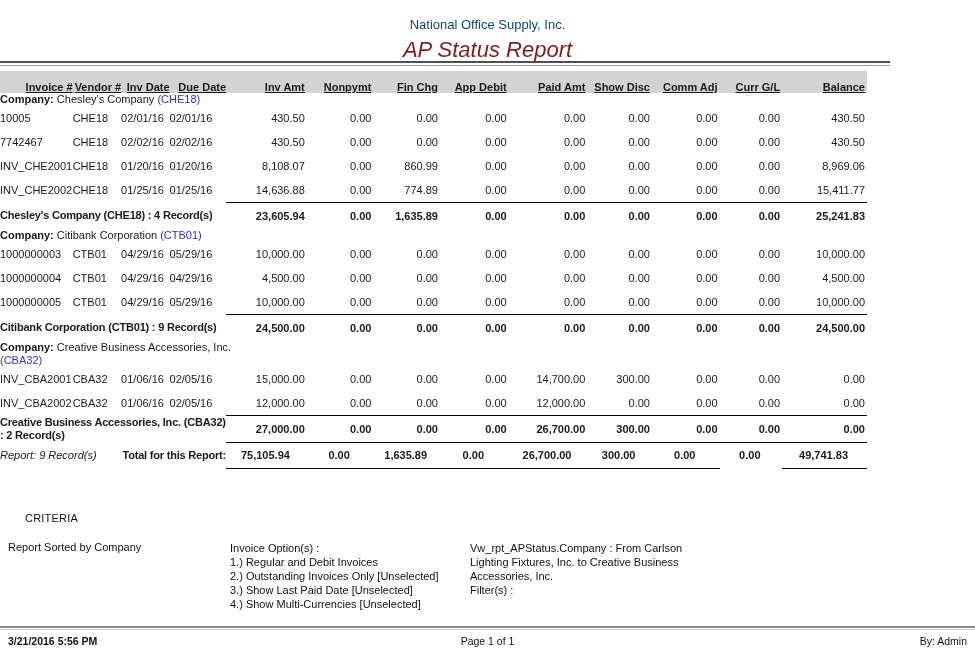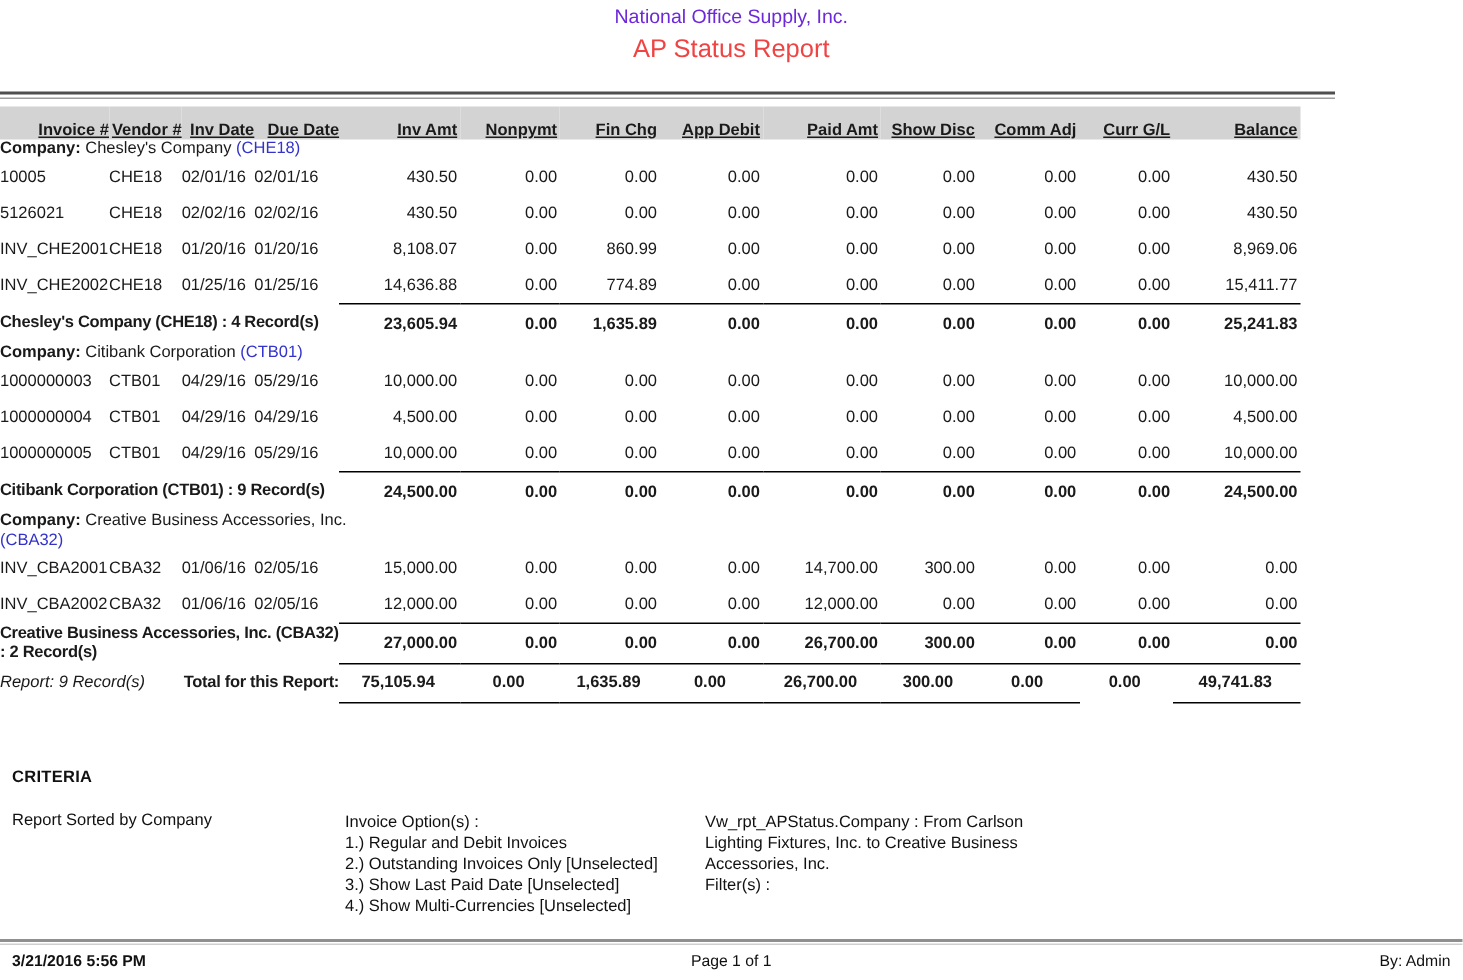--- a/index.html
+++ b/index.html
@@ -1,22 +1,22 @@
 <!DOCTYPE html>
 <html style="--link-blue: #3333cc; --band-gray: #d3d3d3;"><head>
 <meta charset="utf-8">
 <style>
   * { margin:0; padding:0; box-sizing:border-box; }
   html,body { background:#ffffff; }
   body { width:975px; height:653px; font-family:"Liberation Sans",sans-serif; color:#111; position:relative; overflow:hidden; }
   .page { position:relative; width:975px; height:653px; background:#fff; }
 
   .rpt-header { position:absolute; top:0; left:0; width:975px; text-align:center; }
-  .org { font-size:13px; padding-top:3px; color:#6d28d9; }
-  .title { font-size:17px; margin-top:5px; color:#ef4444; }
+  .org { font-size:13px; padding-top:17px; color:#0c4a6e; }
+  .title { font-size:22px; margin-top:5px; color:#7f1d1d;font-style:italic; }
 
   .rule-top { position:absolute; top:61px; left:0; width:890px; height:5px;
               border-top:2px solid #4f4f4f; border-bottom:1px solid #9d9d9d; }
 
   table.rpt { position:absolute; top:71px; left:0; width:867px; border-collapse:collapse; table-layout:fixed; }
   table.rpt td { font-size:11px; padding:0; color:#1a1a1a; overflow:visible; }
 
   td.hdr { background:var(--band-gray,#d3d3d3); font-weight:bold; text-decoration:underline;
            vertical-align:bottom; padding-bottom:5px; height:22px; white-space:nowrap; }
   td.hdr.l { text-align:right; }
@@ -37,21 +37,21 @@
   .total-row td.num { border-top:1px solid #000; }
   td.total-label { text-align:left; font-size:10.5px; letter-spacing:-0.2px; line-height:13px; padding:3px 2px 2px 0; }
 
   .report-row td { height:26px; vertical-align:middle; font-weight:bold; }
   .report-row td.num { border-top:1px solid #000;text-align:center; }
   .report-row td.bline { border-bottom:1px solid #000; }
   td.report-note { font-style:italic; font-weight:normal; white-space:nowrap; padding-left:8px; font-size:10.5px; }
   td.report-label { text-align:right; white-space:nowrap; font-size:10.5px; letter-spacing:-0.2px; padding-right:2px; }
 
   .criteria { position:absolute; top:512px; left:0; width:975px; font-size:11px; }
-  .crit-head { padding-left:8px; font-weight:bold; letter-spacing:0.2px; }
+  .crit-head { padding-left:25px; font-weight:normal; letter-spacing:0.2px; }
   .crit-left  { position:absolute; left:8px;   top:29px; width:210px; }
   .crit-mid   { position:absolute; left:230px; top:29px; width:230px; line-height:14px; }
   .crit-right { position:absolute; left:470px; top:29px; width:237px; line-height:14px; }
 
   .footer { position:absolute; top:626px; left:0; width:975px; height:27px; font-size:10.5px; }
   .footer-rule { border-top:2px solid #8f8f8f; border-bottom:1px solid #cfcfcf; height:4px; }
   .f-left  { position:absolute; left:8px;  top:9px;font-weight:bold; }
   .f-center{ position:absolute; left:0; top:9px; width:975px; text-align:center; }
   .f-right { position:absolute; right:8px; top:9px; }
 </style>
@@ -113,21 +113,21 @@
           <td class="num">0.00</td>
           <td class="num">0.00</td>
           <td class="num">0.00</td>
           <td class="num">0.00</td>
           <td class="num">0.00</td>
           <td class="num">0.00</td>
           <td class="num">0.00</td>
           <td class="num">430.50</td>
         </tr>
         <tr class="data-row">
-          <td class="first">5126021</td>
+          <td class="first">7742467</td>
           <td class="vlink">CHE18</td>
           <td>02/02/16</td>
           <td>02/02/16</td>
           <td class="num">430.50</td>
           <td class="num">0.00</td>
           <td class="num">0.00</td>
           <td class="num">0.00</td>
           <td class="num">0.00</td>
           <td class="num">0.00</td>
           <td class="num">0.00</td>

